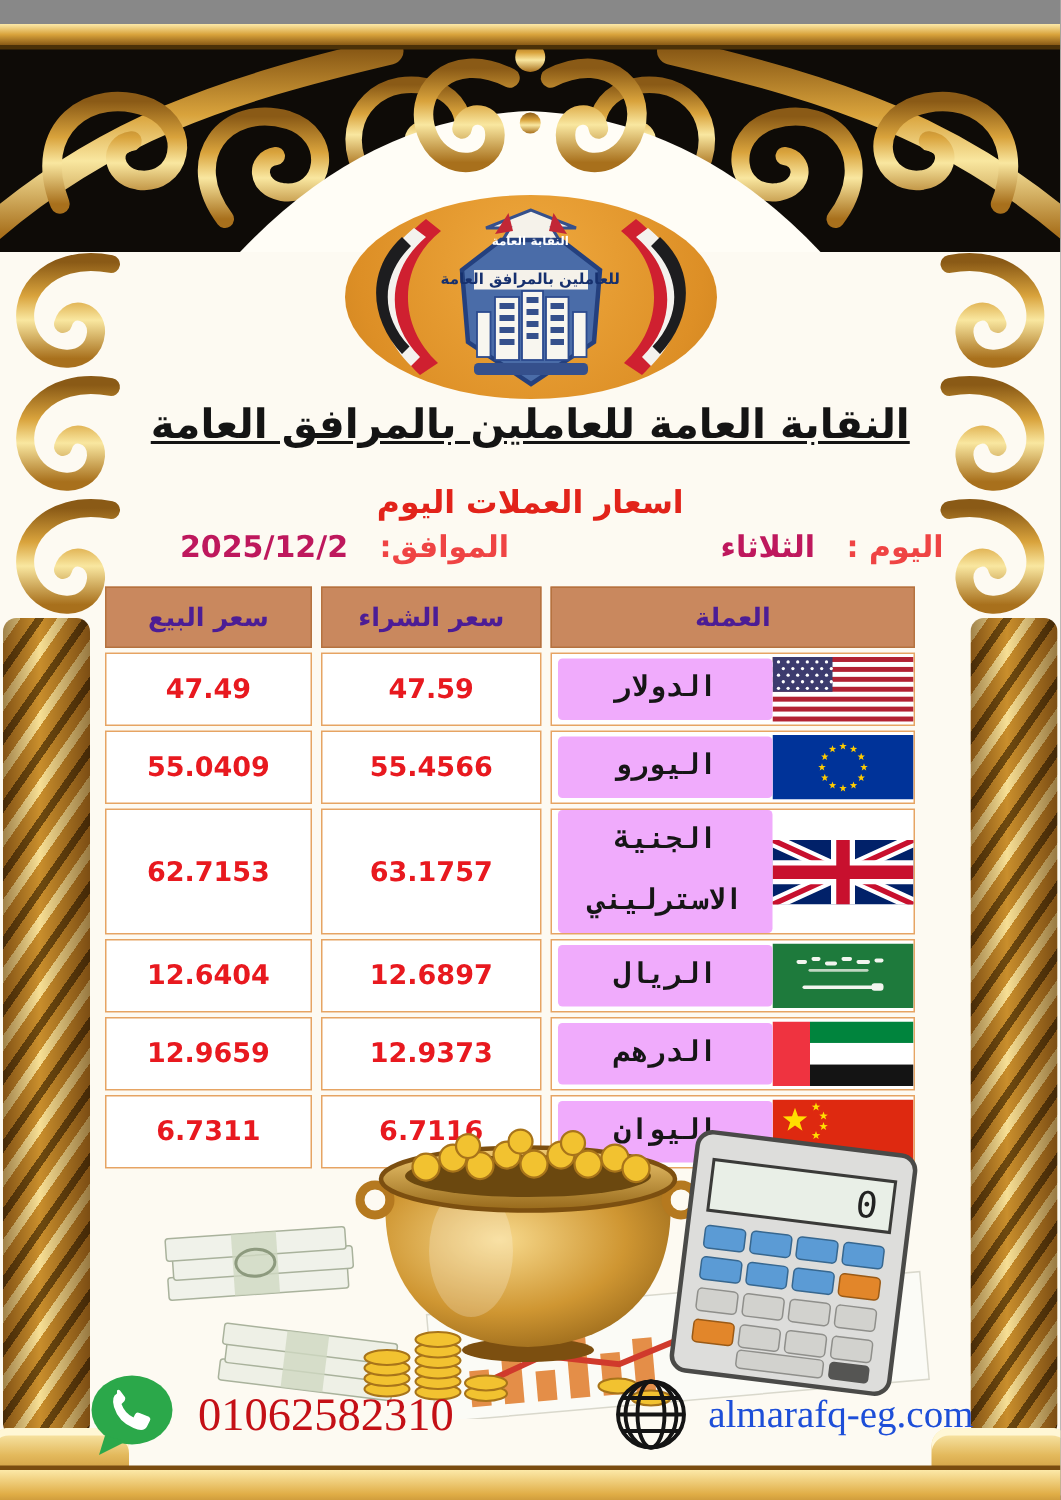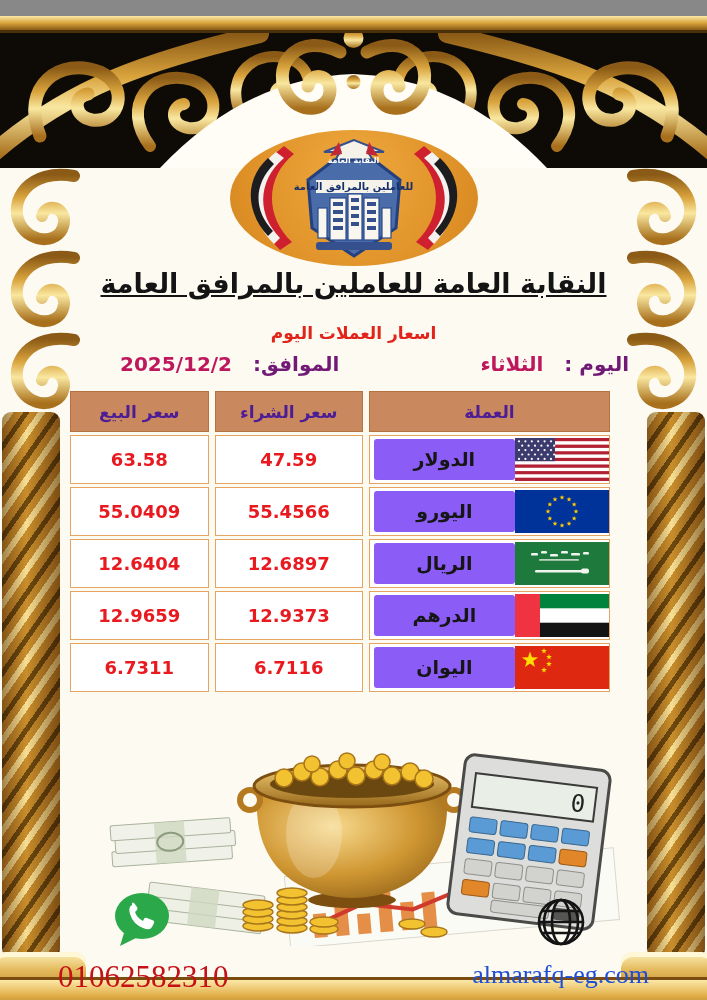--- a/index.html
+++ b/index.html
@@ -36,50 +36,50 @@
   .logo .ribbon{position:absolute;top:14px;width:58px;height:108px;}
   .logo .ribbon.l{left:10px;}
   .logo .ribbon.r{right:10px;transform:scaleX(-1);}
   .logo .shield{position:absolute;left:50%;top:6px;transform:translateX(-50%);width:128px;height:124px;}
   .emblem-text{position:absolute;width:100%;text-align:center;color:#16306e;font-weight:bold;}
 
   
   .org-title{position:absolute;top:252px;left:0;right:0;z-index:4;text-align:center;direction:rtl;
       font-size:27px;font-weight:bold;color:#141414;letter-spacing:-.5px;text-decoration:underline;}
   .subtitle{position:absolute;top:307px;left:0;right:0;z-index:4;text-align:center;direction:rtl;
-      font-size:17px;font-weight:bold;color:#e2231a;}
+      font-size:21px;font-weight:bold;color:#e2231a;}
   .date-row{position:absolute;top:336px;left:120px;right:78px;z-index:4;direction:rtl;
       display:flex;justify-content:space-between;align-items:baseline;
       font-size:20px;font-weight:bold;color:#141414;}
-  .date-row .lbl{color:#701a75;margin-left:14px;}
+  .date-row .lbl{color:#ef4444;margin-left:14px;}
   .date-row .val{color:#be185d;}
   .ltr{direction:ltr;unicode-bidi:isolate;}
 
   
   table.rates{position:absolute;top:372px;left:64px;width:552px;z-index:4;
       border-collapse:separate;border-spacing:6px 3px;direction:rtl;}
   table.rates th{background:#c9885e;color:#4c1d95;font-size:17px;font-weight:bold;
       height:37px;border:1px solid #b5723f;}
   table.rates td{background:#fff;border:1px solid #e6a463;height:47px;padding:0;}
   td.cell-price{color:#e8191f;font-weight:bold;font-size:18px;text-align:center;direction:ltr;}
   td.cell-currency{padding:2px;}
   td.cell-currency .inner{display:flex;align-items:center;height:100%;direction:rtl;}
   .flag{flex:0 0 94px;height:43px;display:block;}
   .flag svg{display:block;width:94px;height:43px;}
   .cname{flex:1;text-align:center;font-size:19px;font-weight:bold;color:#161616;
-      background:#8b5cf6;border-radius:3px;line-height:41px;margin-left:4px;}
+      background:#f0abfc;border-radius:3px;line-height:41px;margin-left:4px;font-family:Liberation Mono, monospace;}
   col.c-cur{width:246px;} col.c-buy{width:152px;} col.c-sell{width:142px;}
 
   
   .money-scene{position:absolute;top:698px;left:62px;width:584px;height:232px;z-index:4;}
 
   
   .footer{position:absolute;left:58px;right:58px;bottom:42px;height:62px;z-index:6;
       display:flex;align-items:center;justify-content:space-between;}
-  .contact{display:flex;align-items:center;gap:12px;flex-direction:column;}
+  .contact{display:flex;align-items:center;gap:12px;}
   .phone-text{font-family:"Liberation Serif",serif;font-size:31px;color:#c41016;}
   .site-text{font-family:"Liberation Serif",serif;font-size:26px;color:#1d4ed8;}
 </style>
 </head>
 <body>
 
 <div class="page">
 
   <div class="frame-top">
     <svg width="707" height="152" viewBox="0 0 707 152">
@@ -266,21 +266,21 @@
                   <circle cx="16.8" cy="20.900000000000002" r="1.1" fill="#fff"></circle>
                   <circle cx="23.200000000000003" cy="20.900000000000002" r="1.1" fill="#fff"></circle>
                   <circle cx="29.6" cy="20.900000000000002" r="1.1" fill="#fff"></circle>
                   <circle cx="36" cy="20.900000000000002" r="1.1" fill="#fff"></circle>
                 </svg>
               </span>
               <span class="cname">الدولار</span>
             </div>
           </td>
           <td class="cell-price">47.59</td>
-          <td class="cell-price">63.58</td>
+          <td class="cell-price">47.49</td>
         </tr>
         <tr>
           <td class="cell-currency">
             <div class="inner">
               <span class="flag">
                 <svg viewBox="0 0 94 43">
                   <rect width="94" height="43" fill="#003399"></rect>
                   <polygon points="47.0,4.9 47.6,6.6 49.5,6.7 48.0,7.8 48.5,9.6 47.0,8.6 45.5,9.6 46.0,7.8 44.5,6.7 46.4,6.6" fill="#FFCC00"></polygon>
                   <polygon points="54.0,6.8 54.6,8.5 56.5,8.6 55.0,9.7 55.5,11.5 54.0,10.5 52.5,11.5 53.0,9.7 51.5,8.6 53.4,8.5" fill="#FFCC00"></polygon>
                   <polygon points="59.1,11.9 59.8,13.6 61.6,13.7 60.2,14.8 60.7,16.6 59.1,15.6 57.6,16.6 58.1,14.8 56.7,13.7 58.5,13.6" fill="#FFCC00"></polygon>
@@ -293,20 +293,40 @@
                   <polygon points="33.0,18.9 33.6,20.6 35.5,20.7 34.0,21.8 34.5,23.6 33.0,22.6 31.5,23.6 32.0,21.8 30.5,20.7 32.4,20.6" fill="#FFCC00"></polygon>
                   <polygon points="34.9,11.9 35.5,13.6 37.3,13.7 35.9,14.8 36.4,16.6 34.9,15.6 33.3,16.6 33.8,14.8 32.4,13.7 34.2,13.6" fill="#FFCC00"></polygon>
                   <polygon points="40.0,6.8 40.6,8.5 42.5,8.6 41.0,9.7 41.5,11.5 40.0,10.5 38.5,11.5 39.0,9.7 37.5,8.6 39.4,8.5" fill="#FFCC00"></polygon>
                 </svg>
               </span>
               <span class="cname">اليورو</span>
             </div>
           </td>
           <td class="cell-price">55.4566</td>
           <td class="cell-price">55.0409</td>
+        </tr>
+        <tr>
+          <td class="cell-currency">
+            <div class="inner">
+              <span class="flag">
+                <svg viewBox="0 0 94 43">
+                  <rect width="94" height="43" fill="#012169"></rect>
+                  <path d="M0 0 L94 43 M94 0 L0 43" stroke="#fff" stroke-width="9"></path>
+                  <path d="M0 0 L94 43 M94 0 L0 43" stroke="#C8102E" stroke-width="3.6"></path>
+                  <rect x="39" width="16" height="43" fill="#fff"></rect>
+                  <rect y="13.5" width="94" height="16" fill="#fff"></rect>
+                  <rect x="42.5" width="9" height="43" fill="#C8102E"></rect>
+                  <rect y="17" width="94" height="9" fill="#C8102E"></rect>
+                </svg>
+              </span>
+              <span class="cname">الجنية الاسترليني</span>
+            </div>
+          </td>
+          <td class="cell-price">63.1757</td>
+          <td class="cell-price">62.7153</td>
         </tr>
         <tr>
           <td class="cell-currency">
             <div class="inner">
               <span class="flag">
                 <svg viewBox="0 0 94 43">
                   <rect width="94" height="43" fill="#1E7A3C"></rect>
                   <rect x="16" y="11" width="7" height="2.6" rx="1.2" fill="#f2f5ef"></rect>
                   <rect x="26" y="9" width="6" height="2.6" rx="1.2" fill="#f2f5ef"></rect>
                   <rect x="35" y="12" width="8" height="2.6" rx="1.2" fill="#f2f5ef"></rect>

